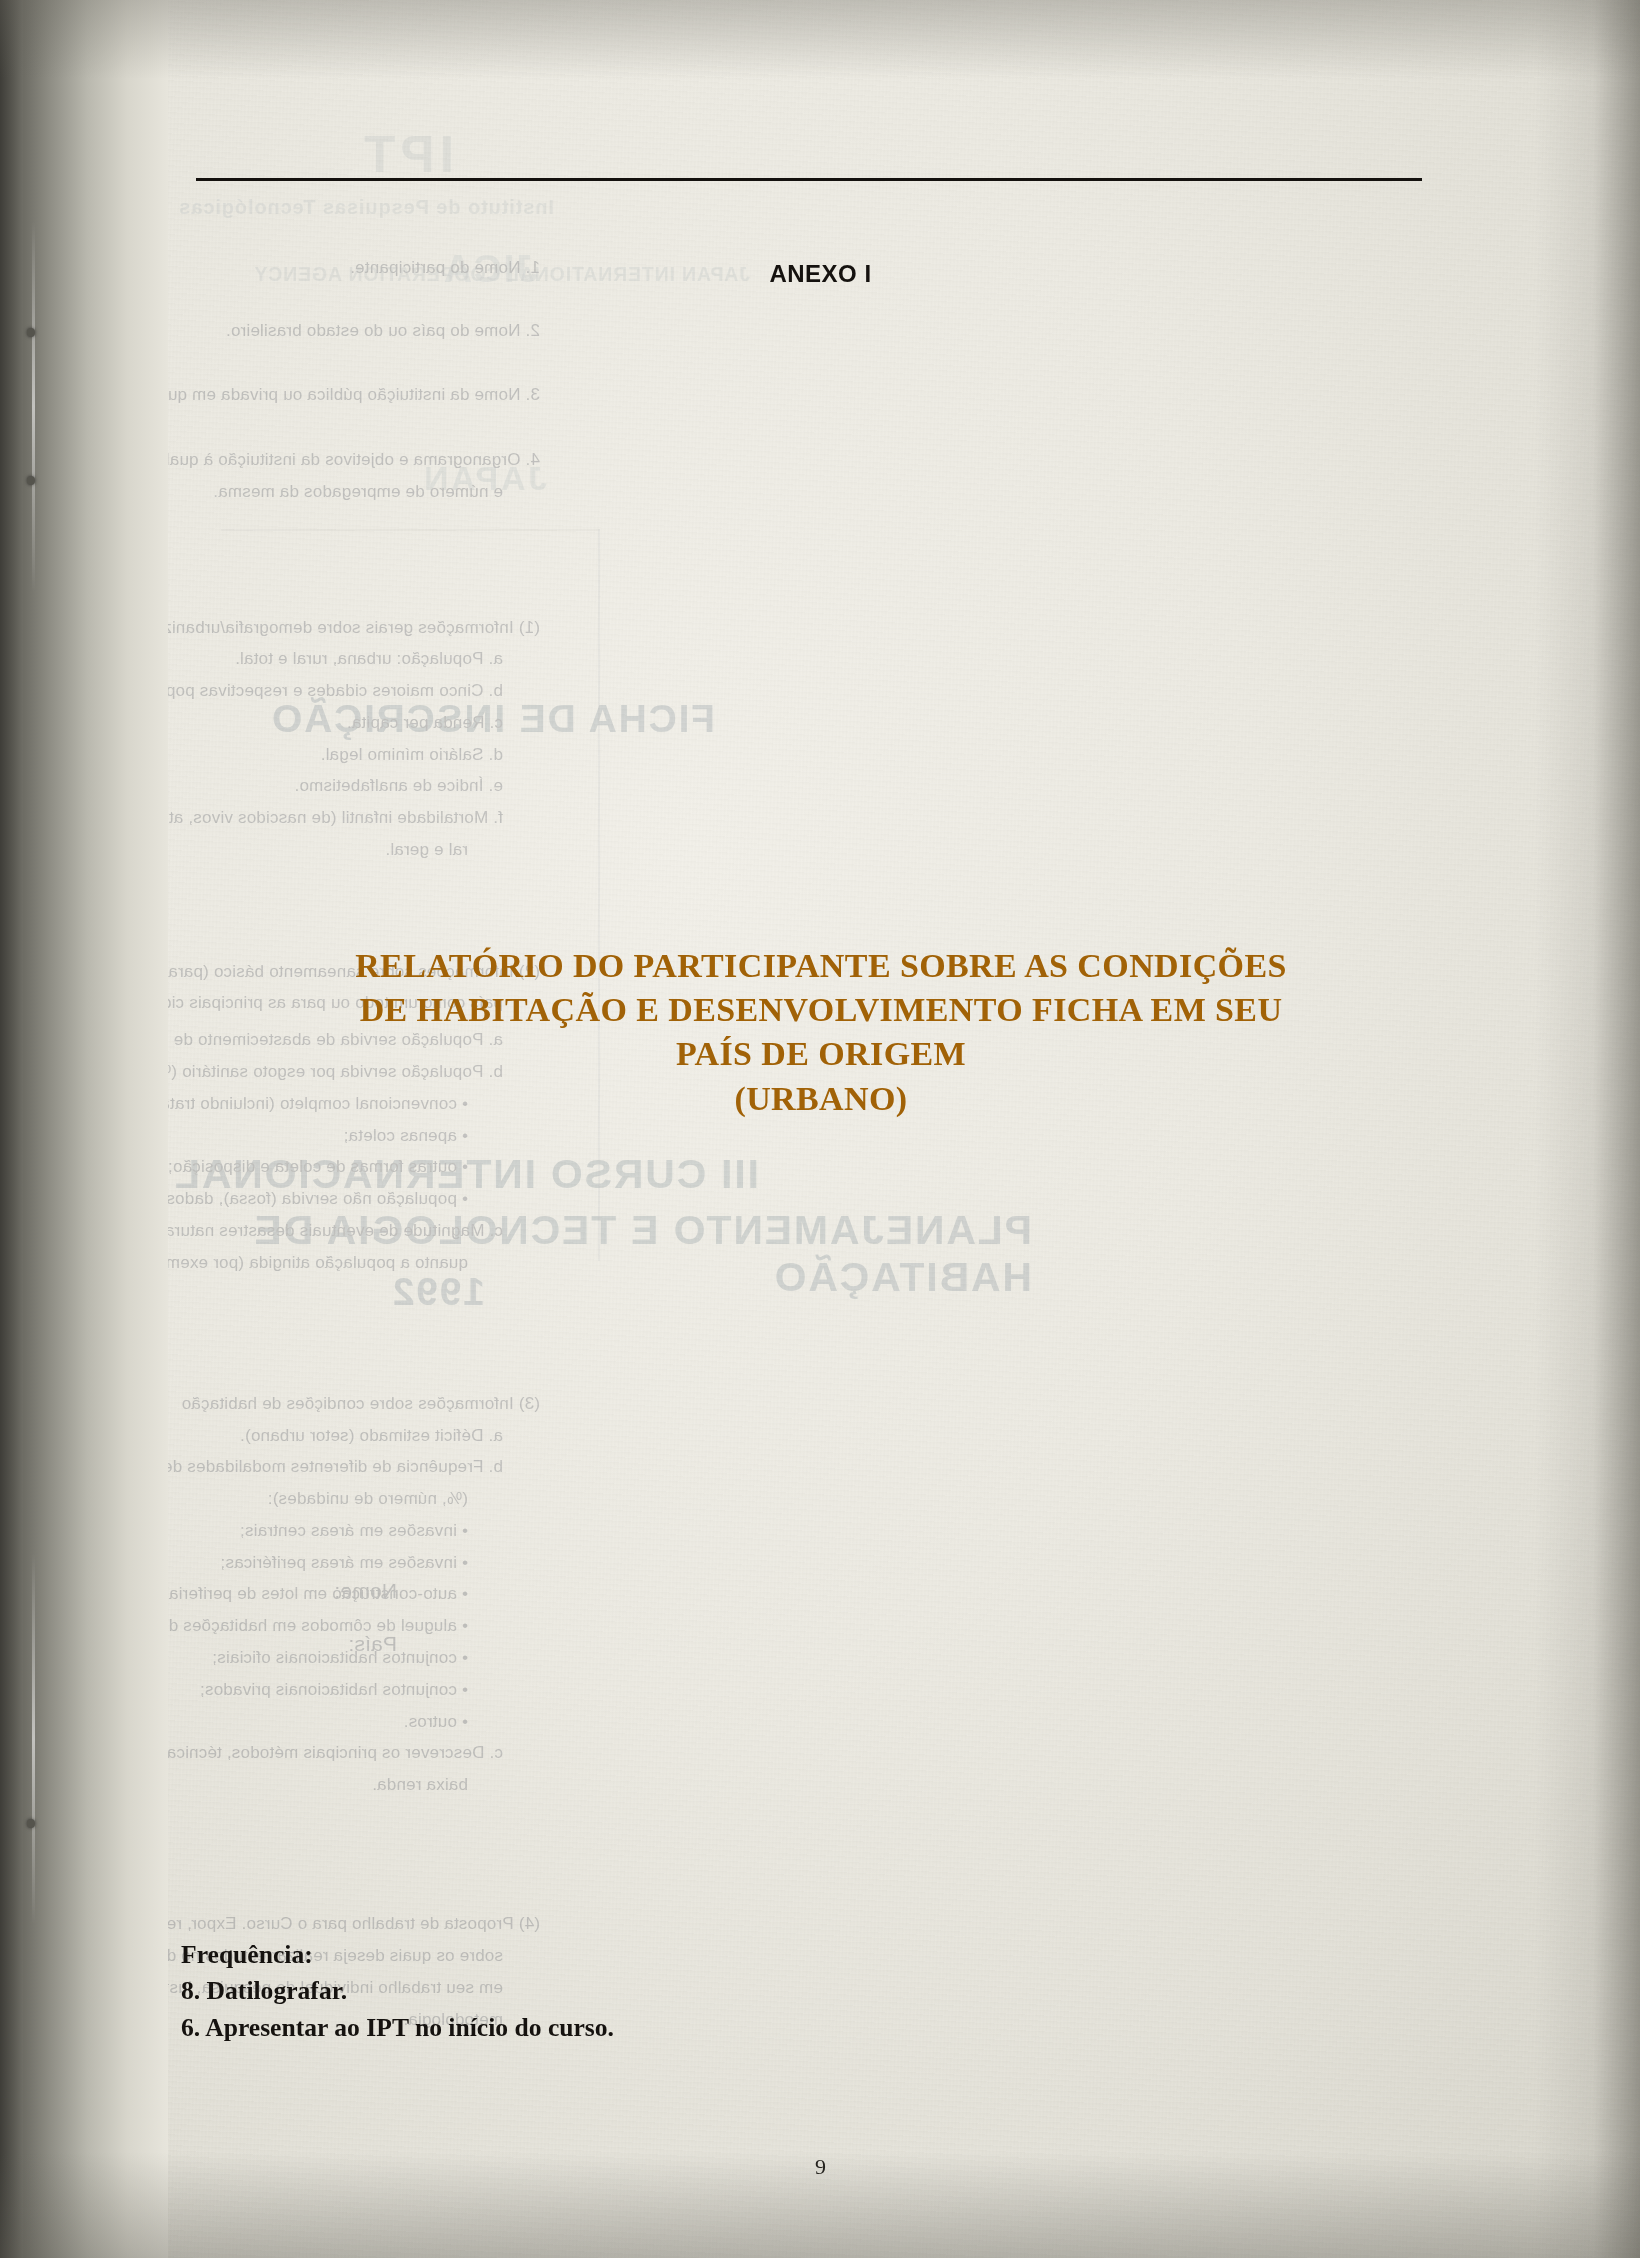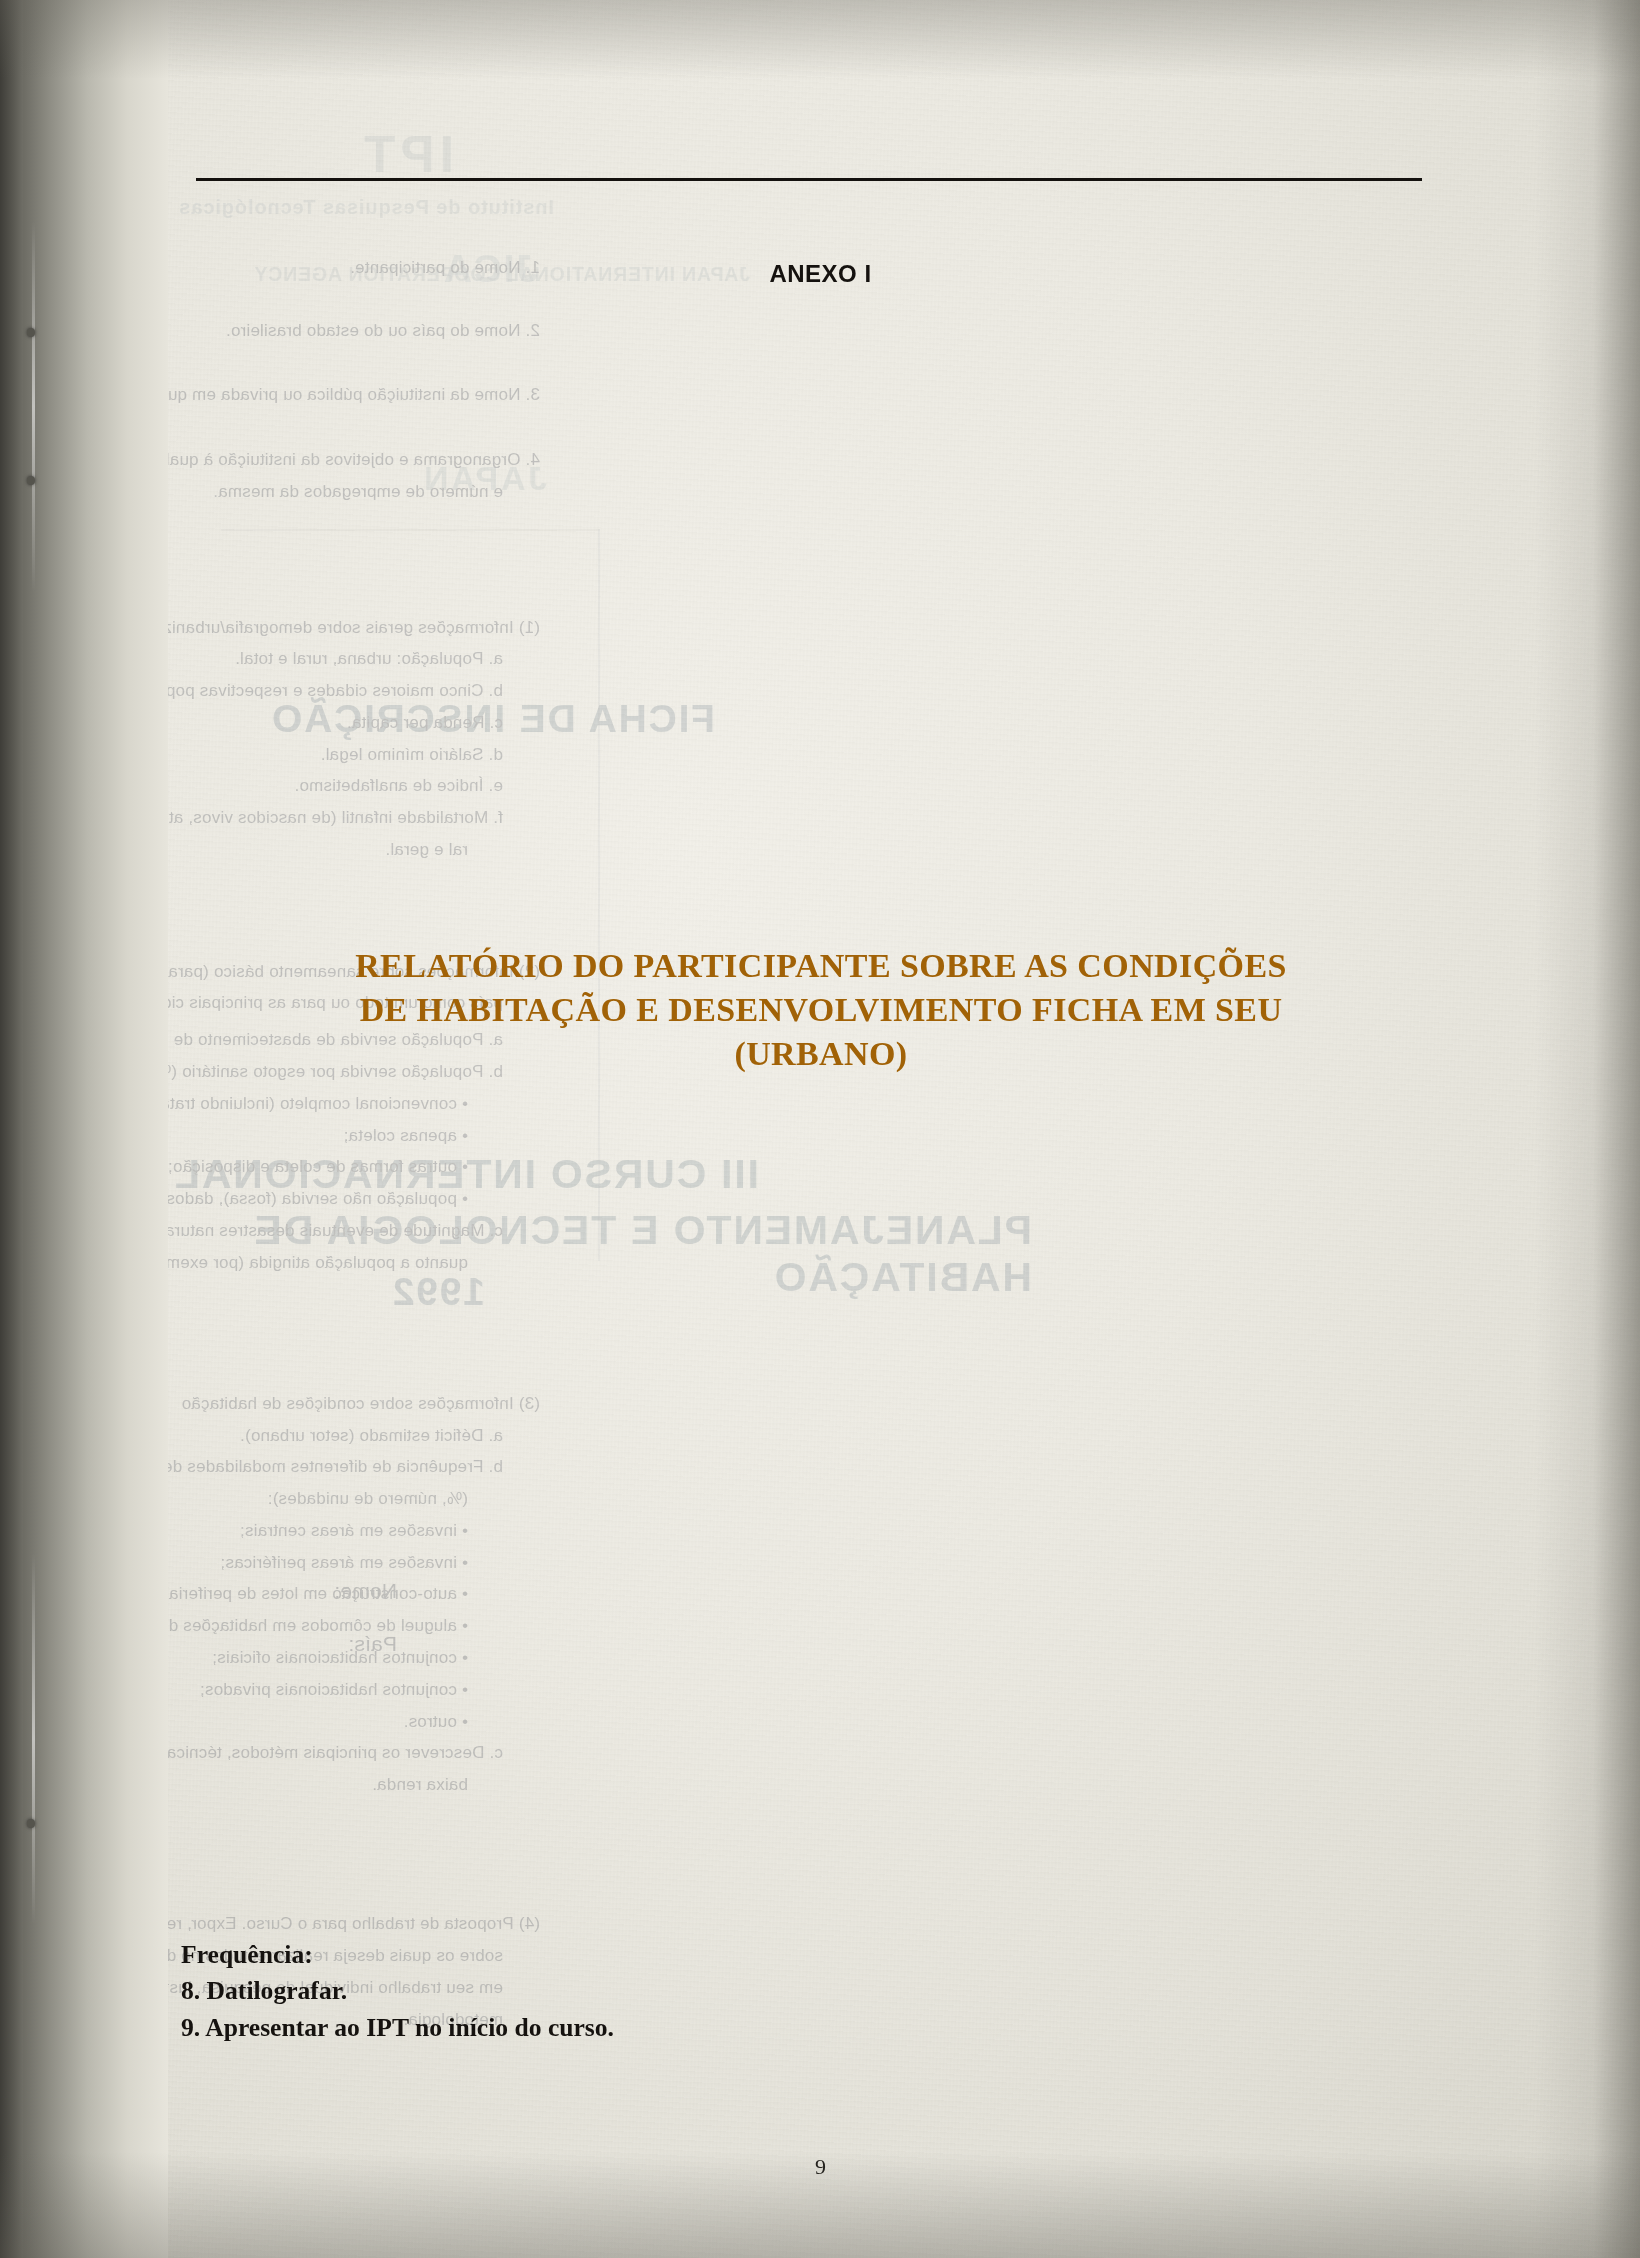--- a/index.html
+++ b/index.html
@@ -241,27 +241,28 @@
 
   <div class="paper-grain"></div>
 
   <div class="rule"></div>
 
   <div class="anexo">ANEXO I</div>
 
   <div class="title">
     <div>RELATÓRIO DO PARTICIPANTE SOBRE AS CONDIÇÕES</div>
     <div>DE HABITAÇÃO E DESENVOLVIMENTO FICHA EM SEU</div>
+    <div>PAÍS DE ORIGEM</div>
     <div>(URBANO)</div>
   </div>
 
   <div class="instructions">
     <div>Frequência:</div>
     <div>8. Datilografar.</div>
-    <div>9. Apresentar ao IPT no início do curso.</div>
+    <div>6. Apresentar ao IPT no início do curso.</div>
   </div>
 
   <div class="folio">9</div>
 
   <div class="gutter"></div>
   <div class="gutter-edge"></div>
   <div class="fold-line f1"></div>
   <div class="fold-line f2"></div>
   <div class="staple s1"></div>
   <div class="staple s2"></div>

